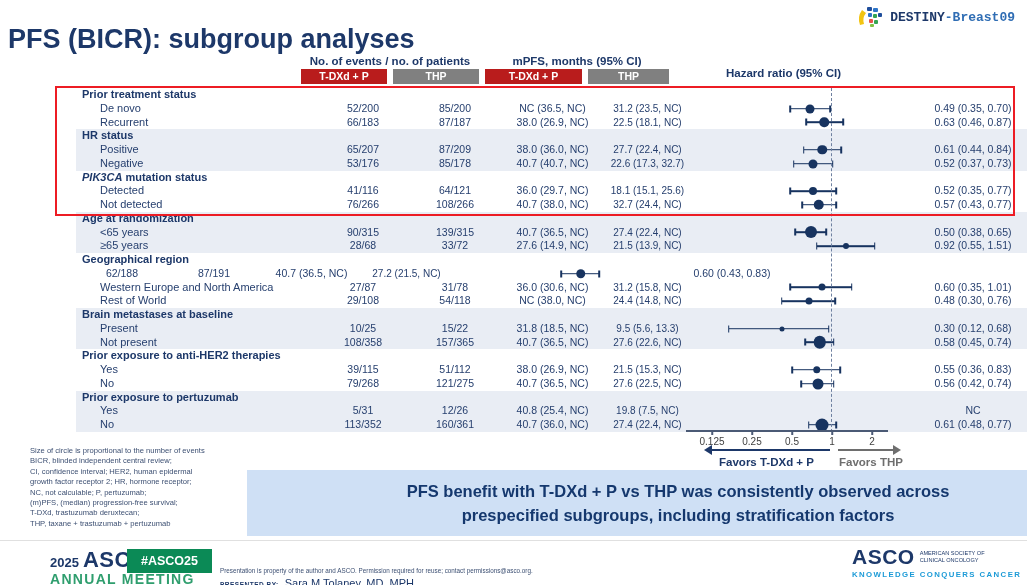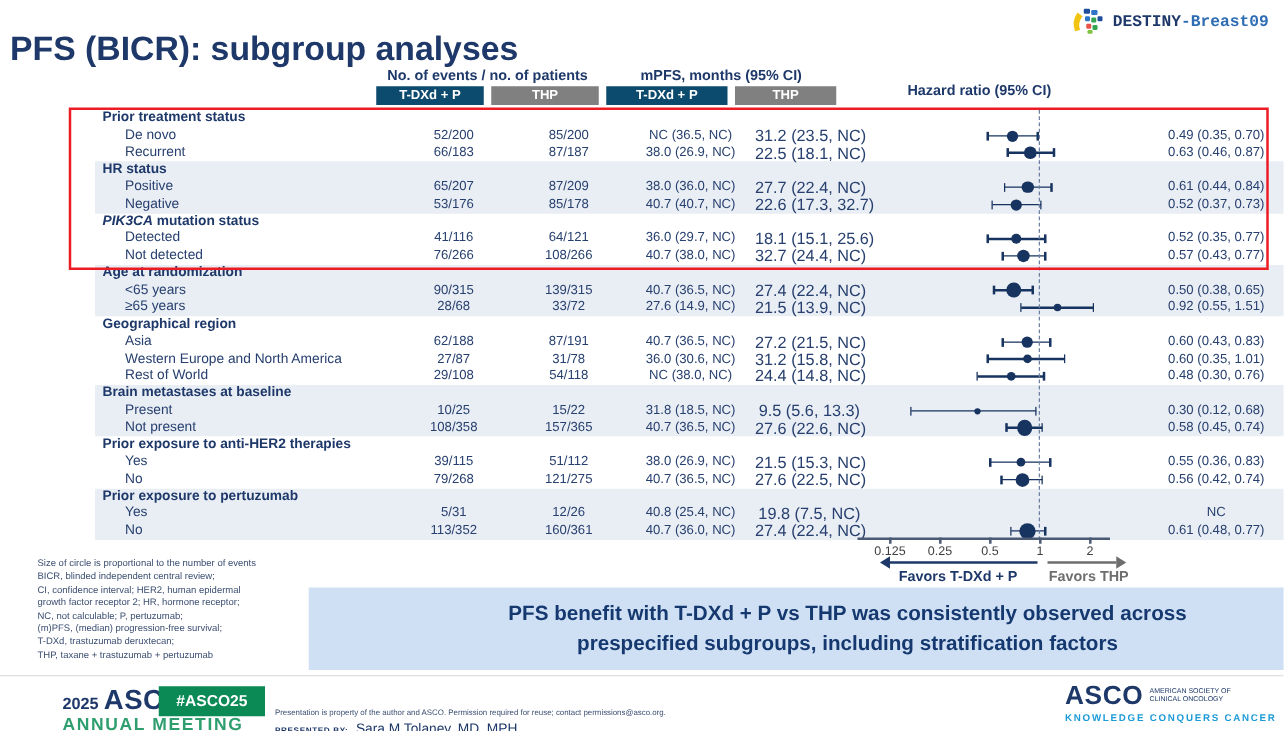--- a/index.html
+++ b/index.html
@@ -16,33 +16,33 @@
   .g1{left:298px;width:184px;}
   .g2{left:482px;width:190px;}
   .g3{left:672px;width:223px;top:67px;}
   
   .chips{position:absolute;left:57px;top:68px;width:956px;height:16px;display:flex;}
   .chips .sp{width:241px;}
   .chipcell{display:flex;align-items:center;justify-content:center;}
   .c1w{width:92px;} .c2w{width:92px;} .c3w{width:103px;} .c4w{width:87px;}
   .chip{width:calc(100% - 6px);height:15px;line-height:15px;text-align:center;color:#fff;
         font-size:10.5px;font-weight:bold;}
-  .chip.navy{background:#0c4a6e;} .chip.gray{background:#808080;}
+  .chip.navy{background:#b91c1c;} .chip.gray{background:#808080;}
   
   #rows{position:absolute;left:57px;top:88px;width:956px;margin-left:19px;}
   .section.shaded{background:#e9edf4;}
   .row{height:13.76px;line-height:13.76px;font-size:11px;white-space:nowrap;}
   .sec-label{font-weight:bold;color:#1d3869;padding-left:6px;}
   .item{display:flex;color:#27406f;}
   .cell{overflow:visible;}
   .cell.lab{width:217px;padding-left:24px;text-align:left;}
   .cell.c1{width:92px;text-align:center;font-size:10.5px;}
   .cell.c2{width:92px;text-align:center;font-size:10.5px;}
   .cell.c3{width:103px;text-align:center;font-size:10.5px;}
-  .cell.c4{width:87px;text-align:center;font-size:13px;}
+  .cell.c4{width:87px;text-align:center;font-size:10px;}
   .cell.forest{width:223px;position:relative;}
   .cell.hrt{width:118px;text-align:center;font-size:10.5px;}
   .ci{position:absolute;top:50%;height:1.6px;background:#17335f;transform:translateY(-50%);}
   .cap{position:absolute;top:50%;width:1.6px;height:7px;background:#17335f;transform:translate(-50%,-50%);}
   .dot{position:absolute;top:50%;background:#17335f;border-radius:50%;transform:translate(-50%,-50%);}
   
   .refline{position:absolute;left:831px;top:88px;height:344px;border-left:1.6px dashed #6e80a0;}
   
   .redbox{position:absolute;left:55px;top:86px;width:956px;height:126px;border:2.5px solid #ed1c24;pointer-events:none;}
   
@@ -246,21 +246,20 @@
             <div class="cap" style="left: 125.5px;"></div>
             <div class="cap" style="left: 183.782px;"></div>
             <div class="dot" style="left: 155.188px; height: 6px; width: 6px;"></div>
           </div>
           <div class="cell hrt">0.92 (0.55, 1.51)</div>
         </div>
       </div>
       <div class="section">
         <div class="row sec-label">Geographical region</div>
         <div class="row item">
-          <div class="cell lab">Asia</div>
           <div class="cell c1">62/188</div>
           <div class="cell c2">87/191</div>
           <div class="cell c3">40.7 (36.5, NC)</div>
           <div class="cell c4">27.2 (21.5, NC)</div>
           <div class="cell forest">
             <div class="ci" style="left: 111.296px; width: 37.951px;"></div>
             <div class="cap" style="left: 111.296px;"></div>
             <div class="cap" style="left: 149.247px;"></div>
             <div class="dot" style="left: 130.521px; height: 9.5px; width: 9.5px;"></div>
           </div>

